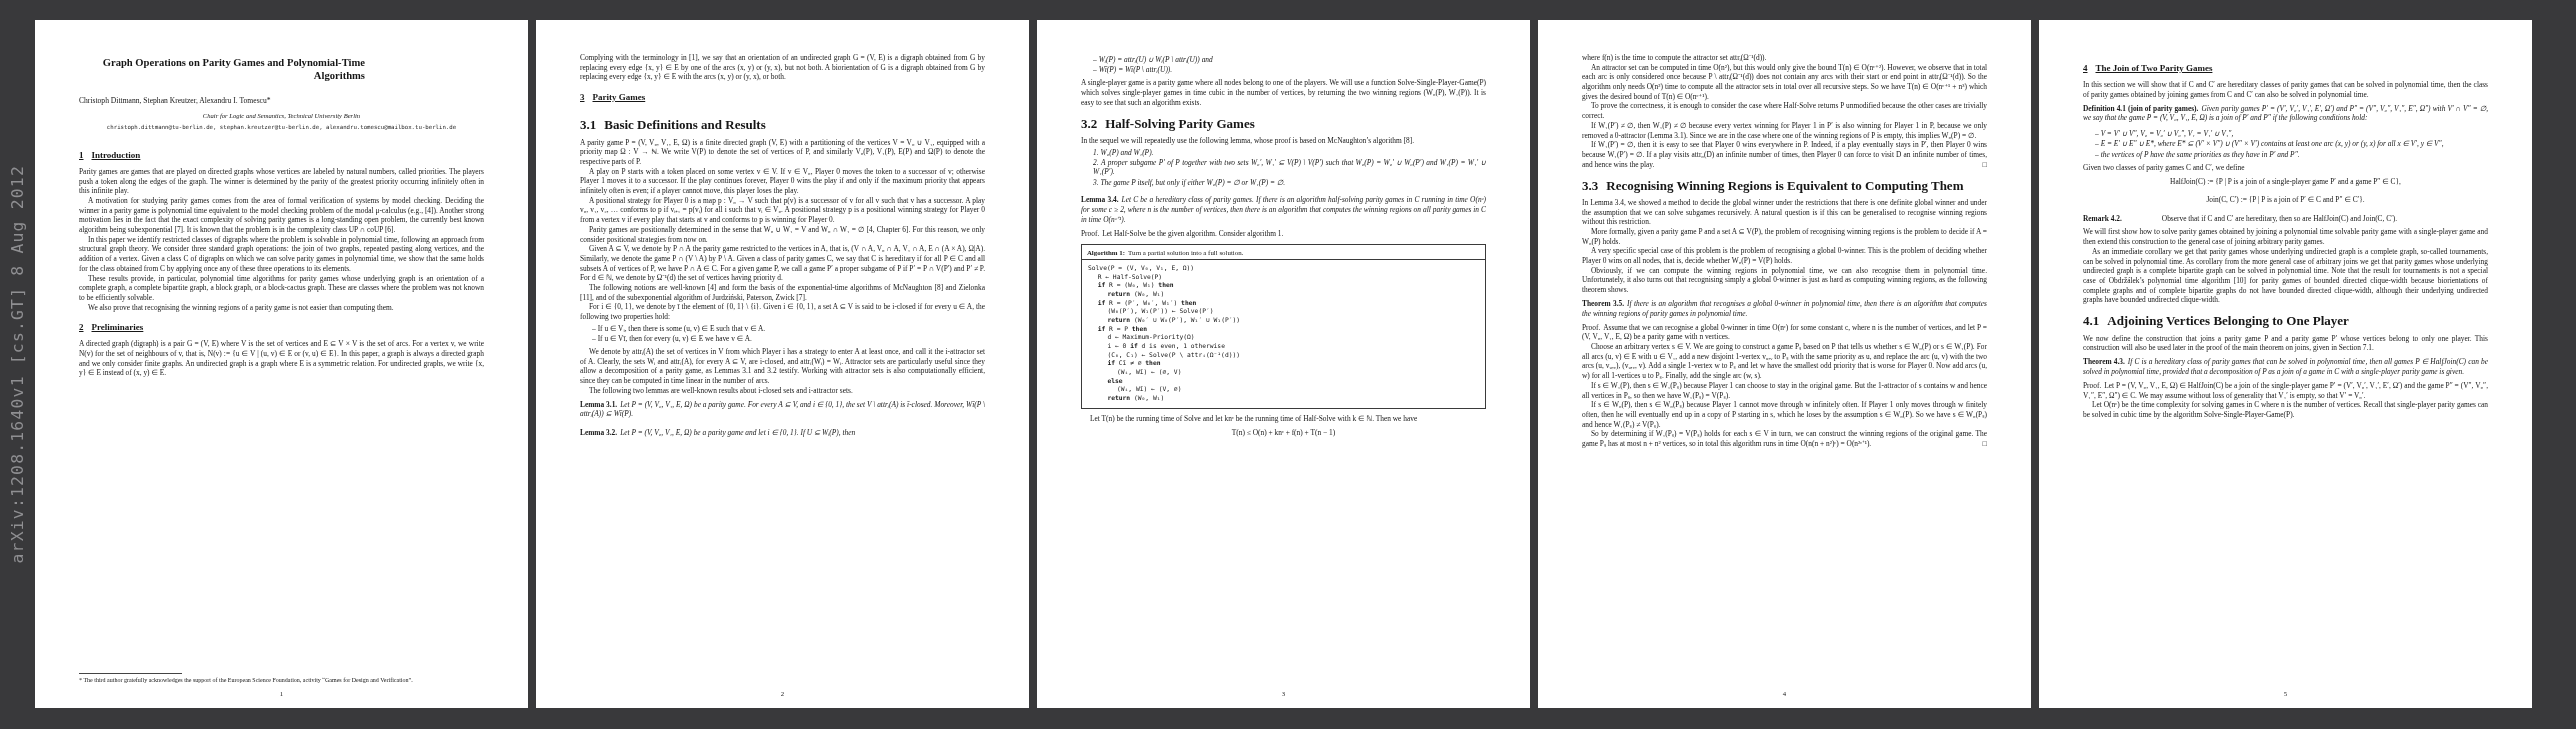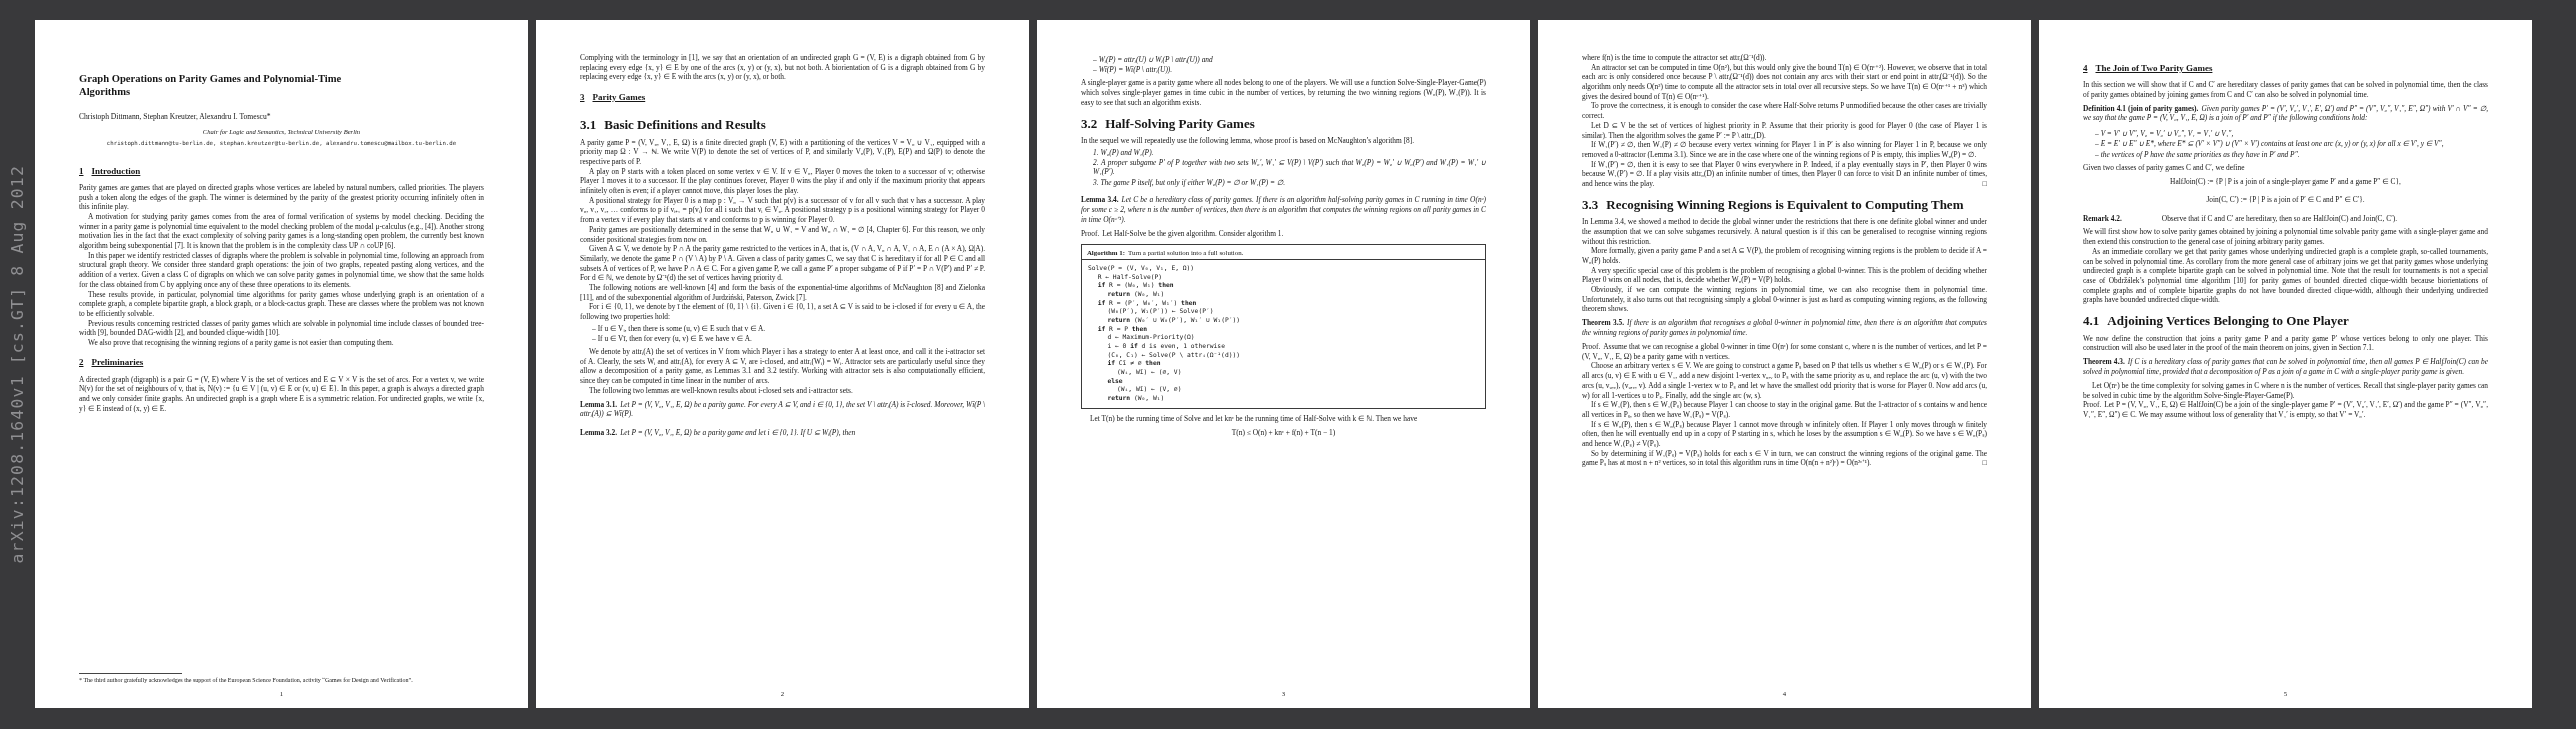--- a/index.html
+++ b/index.html
@@ -17,21 +17,21 @@
   }
 
   .pages { position: absolute; left: 35px; top: 20px; display: flex; gap: 8px; }
   .page {
     width: 493px; height: 688px; background: #ffffff; color: #161616;
     padding: 33px 44px 24px 44px; position: relative; overflow: hidden;
     font-size: 7.4px; line-height: 1.31; text-align: justify;
   }
   .page-content { display: flex; flex-direction: column; height: 100%; overflow: hidden; }
 
-  .title { font-size: 10.6px; font-weight: bold; line-height: 1.25; max-width: 286px; text-align: left; margin: 19px 0 11px 0; }
+  .title { font-size: 10.6px; font-weight: bold; line-height: 1.25; max-width: 286px; text-align: right; margin: 3px 0 11px 0; }
   .authors { text-align: left; font-size: 7.6px; margin: 2.4px 0 6px 0; }
   .affil { text-align: center; font-style: italic; font-size: 6.6px; margin-bottom: 3.6px; }
   .emails { text-align: center; font-family: "DejaVu Sans Mono", monospace; font-size: 5.7px; margin-bottom: 8.5px; color: #222; }
 
   .h1 { font-size: 9px; font-weight: bold; margin: 9.7px 0 5.5px 0; text-align: left; text-decoration: underline; }
   .h1 .hnum, .h2 .hnum { margin-right: 8px; }
   .h2 { font-size: 13px; font-weight: bold; margin: 7.3px 0 4.3px 0; text-align: left; }
 
   p.para { text-indent: 9px; }
   p.noindent { text-indent: 0; }
@@ -71,21 +71,20 @@
         <div class="page-content">
           <div class="title">Graph Operations on Parity Games and Polynomial-Time Algorithms</div>
           <div class="authors">Christoph Dittmann, Stephan Kreutzer, Alexandru I. Tomescu*</div>
           <div class="affil">Chair for Logic and Semantics, Technical University Berlin</div>
           <div class="emails">christoph.dittmann@tu-berlin.de, stephan.kreutzer@tu-berlin.de, alexandru.tomescu@mailbox.tu-berlin.de</div>
           <div class="h1"><span class="hnum">1</span><span>Introduction</span></div>
           <p class="para noindent"><span>Parity games are games that are played on directed graphs whose vertices are labeled by natural numbers, called priorities. The players push a token along the edges of the graph. The winner is determined by the parity of the greatest priority occurring infinitely often in this infinite play.</span></p>
           <p class="para"><span>A motivation for studying parity games comes from the area of formal verification of systems by model checking. Deciding the winner in a parity game is polynomial time equivalent to the model checking problem of the modal μ-calculus (e.g., [4]). Another strong motivation lies in the fact that the exact complexity of solving parity games is a long-standing open problem, the currently best known algorithm being subexponential [7]. It is known that the problem is in the complexity class UP ∩ coUP [6].</span></p>
           <p class="para"><span>In this paper we identify restricted classes of digraphs where the problem is solvable in polynomial time, following an approach from structural graph theory. We consider three standard graph operations: the join of two graphs, repeated pasting along vertices, and the addition of a vertex. Given a class C of digraphs on which we can solve parity games in polynomial time, we show that the same holds for the class obtained from C by applying once any of these three operations to its elements.</span></p>
           <p class="para"><span>These results provide, in particular, polynomial time algorithms for parity games whose underlying graph is an orientation of a complete graph, a complete bipartite graph, a block graph, or a block-cactus graph. These are classes where the problem was not known to be efficiently solvable.</span></p>
-          <p class="para"><span>Previous results concerning restricted classes of parity games which are solvable in polynomial time include classes of bounded tree-width [9], bounded DAG-width [2], and bounded clique-width [10].</span></p>
           <p class="para"><span>We also prove that recognising the winning regions of a parity game is not easier than computing them.</span></p>
           <div class="h1"><span class="hnum">2</span><span>Preliminaries</span></div>
           <p class="para noindent"><span>A directed graph (digraph) is a pair G = (V, E) where V is the set of vertices and E ⊆ V × V is the set of arcs. For a vertex v, we write N(v) for the set of neighbours of v, that is, N(v) := {u ∈ V | (u, v) ∈ E or (v, u) ∈ E}. In this paper, a graph is always a directed graph and we only consider finite graphs. An undirected graph is a graph where E is a symmetric relation. For undirected graphs, we write {x, y} ∈ E instead of (x, y) ∈ E.</span></p>
           <div class="footnote">* The third author gratefully acknowledges the support of the European Science Foundation, activity “Games for Design and Verification”.</div>
         </div>
         <div class="pageno">1</div>
       </div>
       <div class="page">
         <div class="page-content">
           <p class="para noindent"><span>Complying with the terminology in [1], we say that an orientation of an undirected graph G = (V, E) is a digraph obtained from G by replacing every edge {x, y} ∈ E by one of the arcs (x, y) or (y, x), but not both. A biorientation of G is a digraph obtained from G by replacing every edge {x, y} ∈ E with the arcs (x, y) or (y, x), or both.</span></p>
@@ -149,21 +148,20 @@
           <p class="para"><span>Let T(n) be the running time of Solve and let knᶜ be the running time of Half-Solve with k ∈ ℕ. Then we have</span></p>
           <p class="formula">T(n) ≤ O(n) + knᶜ + f(n) + T(n − 1)</p>
         </div>
         <div class="pageno">3</div>
       </div>
       <div class="page">
         <div class="page-content">
           <p class="para noindent"><span>where f(n) is the time to compute the attractor set attrᵢ(Ω⁻¹(d)).</span></p>
           <p class="para"><span>An attractor set can be computed in time O(n²), but this would only give the bound T(n) ∈ O(nᶜ⁺²). However, we observe that in total each arc is only considered once because P \ attrᵢ(Ω⁻¹(d)) does not contain any arcs with their start or end point in attrᵢ(Ω⁻¹(d)). So the algorithm only needs O(n²) time to compute all the attractor sets in total over all recursive steps. So we have T(n) ∈ O(nᶜ⁺¹ + n³) which gives the desired bound of T(n) ∈ O(nᶜ⁺¹).</span></p>
           <p class="para"><span>To prove the correctness, it is enough to consider the case where Half-Solve returns P unmodified because the other cases are trivially correct.</span></p>
-          <p class="para"><span>Let D ⊆ V be the set of vertices of highest priority in P. Assume that their priority is good for Player 0 (the case of Player 1 is similar). Then the algorithm solves the game P′ := P \ attr₀(D).</span></p>
           <p class="para"><span>If W₁(P′) ≠ ∅, then W₁(P) ≠ ∅ because every vertex winning for Player 1 in P′ is also winning for Player 1 in P, because we only removed a 0-attractor (Lemma 3.1). Since we are in the case where one of the winning regions of P is empty, this implies W₀(P) = ∅.</span></p>
           <p class="para"><span>If W₁(P′) = ∅, then it is easy to see that Player 0 wins everywhere in P. Indeed, if a play eventually stays in P′, then Player 0 wins because W₁(P′) = ∅. If a play visits attr₀(D) an infinite number of times, then Player 0 can force to visit D an infinite number of times, and hence wins the play.</span><span class="qed">□</span></p>
           <div class="h2"><span class="hnum">3.3</span><span>Recognising Winning Regions is Equivalent to Computing Them</span></div>
           <p class="para noindent"><span>In Lemma 3.4, we showed a method to decide the global winner under the restrictions that there is one definite global winner and under the assumption that we can solve subgames recursively. A natural question is if this can be generalised to recognise winning regions without this restriction.</span></p>
           <p class="para"><span>More formally, given a parity game P and a set A ⊆ V(P), the problem of recognising winning regions is the problem to decide if A = W₀(P) holds.</span></p>
           <p class="para"><span>A very specific special case of this problem is the problem of recognising a global 0-winner. This is the problem of deciding whether Player 0 wins on all nodes, that is, decide whether W₀(P) = V(P) holds.</span></p>
           <p class="para"><span>Obviously, if we can compute the winning regions in polynomial time, we can also recognise them in polynomial time. Unfortunately, it also turns out that recognising simply a global 0-winner is just as hard as computing winning regions, as the following theorem shows.</span></p>
           <p class="thm"><span class="lbl">Theorem 3.5.</span><span class="bdy">If there is an algorithm that recognises a global 0-winner in polynomial time, then there is an algorithm that computes the winning regions of parity games in polynomial time.</span></p>
           <p class="para noindent"><span class="prooflbl">Proof.</span><span>Assume that we can recognise a global 0-winner in time O(nᶜ) for some constant c, where n is the number of vertices, and let P = (V, V₀, V₁, E, Ω) be a parity game with n vertices.</span></p>
           <p class="para"><span>Choose an arbitrary vertex s ∈ V. We are going to construct a game Pₛ based on P that tells us whether s ∈ W₀(P) or s ∈ W₁(P). For all arcs (u, v) ∈ E with u ∈ V₁, add a new disjoint 1-vertex vᵤ,ᵥ to Pₛ with the same priority as u, and replace the arc (u, v) with the two arcs (u, vᵤ,ᵥ), (vᵤ,ᵥ, v). Add a single 1-vertex w to Pₛ and let w have the smallest odd priority that is worse for Player 0. Now add arcs (u, w) for all 1-vertices u to Pₛ. Finally, add the single arc (w, s).</span></p>
@@ -185,20 +183,20 @@
           </div>
           <p class="para noindent"><span>Given two classes of parity games C and C′, we define</span></p>
           <p class="formula">HalfJoin(C) := {P | P is a join of a single-player game P′ and a game P″ ∈ C},</p>
           <p class="formula">Join(C, C′) := {P | P is a join of P′ ∈ C and P″ ∈ C′}.</p>
           <p class="thm plain"><span class="lbl">Remark 4.2.</span><span class="bdy">Observe that if C and C′ are hereditary, then so are HalfJoin(C) and Join(C, C′).</span></p>
           <p class="para noindent"><span>We will first show how to solve parity games obtained by joining a polynomial time solvable parity game with a single-player game and then extend this construction to the general case of joining arbitrary parity games.</span></p>
           <p class="para"><span>As an immediate corollary we get that parity games whose underlying undirected graph is a complete graph, so-called tournaments, can be solved in polynomial time. As corollary from the more general case of arbitrary joins we get that parity games whose underlying undirected graph is a complete bipartite graph can be solved in polynomial time. Note that the result for tournaments is not a special case of Obdržálek’s polynomial time algorithm [10] for parity games of bounded directed clique-width because biorientations of complete graphs and of complete bipartite graphs do not have bounded directed clique-width, although their underlying undirected graphs have bounded undirected clique-width.</span></p>
           <div class="h2"><span class="hnum">4.1</span><span>Adjoining Vertices Belonging to One Player</span></div>
           <p class="para noindent"><span>We now define the construction that joins a parity game P and a parity game P′ whose vertices belong to only one player. This construction will also be used later in the proof of the main theorem on joins, given in Section 7.1.</span></p>
           <p class="thm"><span class="lbl">Theorem 4.3.</span><span class="bdy">If C is a hereditary class of parity games that can be solved in polynomial time, then all games P ∈ HalfJoin(C) can be solved in polynomial time, provided that a decomposition of P as a join of a game in C with a single-player parity game is given.</span></p>
+          <p class="para noindent"><span class="prooflbl">Proof.</span><span>Let P = (V, V₀, V₁, E, Ω) ∈ HalfJoin(C) be a join of the single-player game P′ = (V′, V₀′, V₁′, E′, Ω′) and the game P″ = (V″, V₀″, V₁″, E″, Ω″) ∈ C. We may assume without loss of generality that V₁′ is empty, so that V′ = V₀′.</span></p>
           <p class="para"><span>Let O(nᶜ) be the time complexity for solving games in C where n is the number of vertices. Recall that single-player parity games can be solved in cubic time by the algorithm Solve-Single-Player-Game(P).</span></p>
-          <p class="para noindent"><span class="prooflbl">Proof.</span><span>Let P = (V, V₀, V₁, E, Ω) ∈ HalfJoin(C) be a join of the single-player game P′ = (V′, V₀′, V₁′, E′, Ω′) and the game P″ = (V″, V₀″, V₁″, E″, Ω″) ∈ C. We may assume without loss of generality that V₁′ is empty, so that V′ = V₀′.</span></p>
         </div>
         <div class="pageno">5</div>
       </div>
     </div>
 </div>
 
 
 </body></html>

